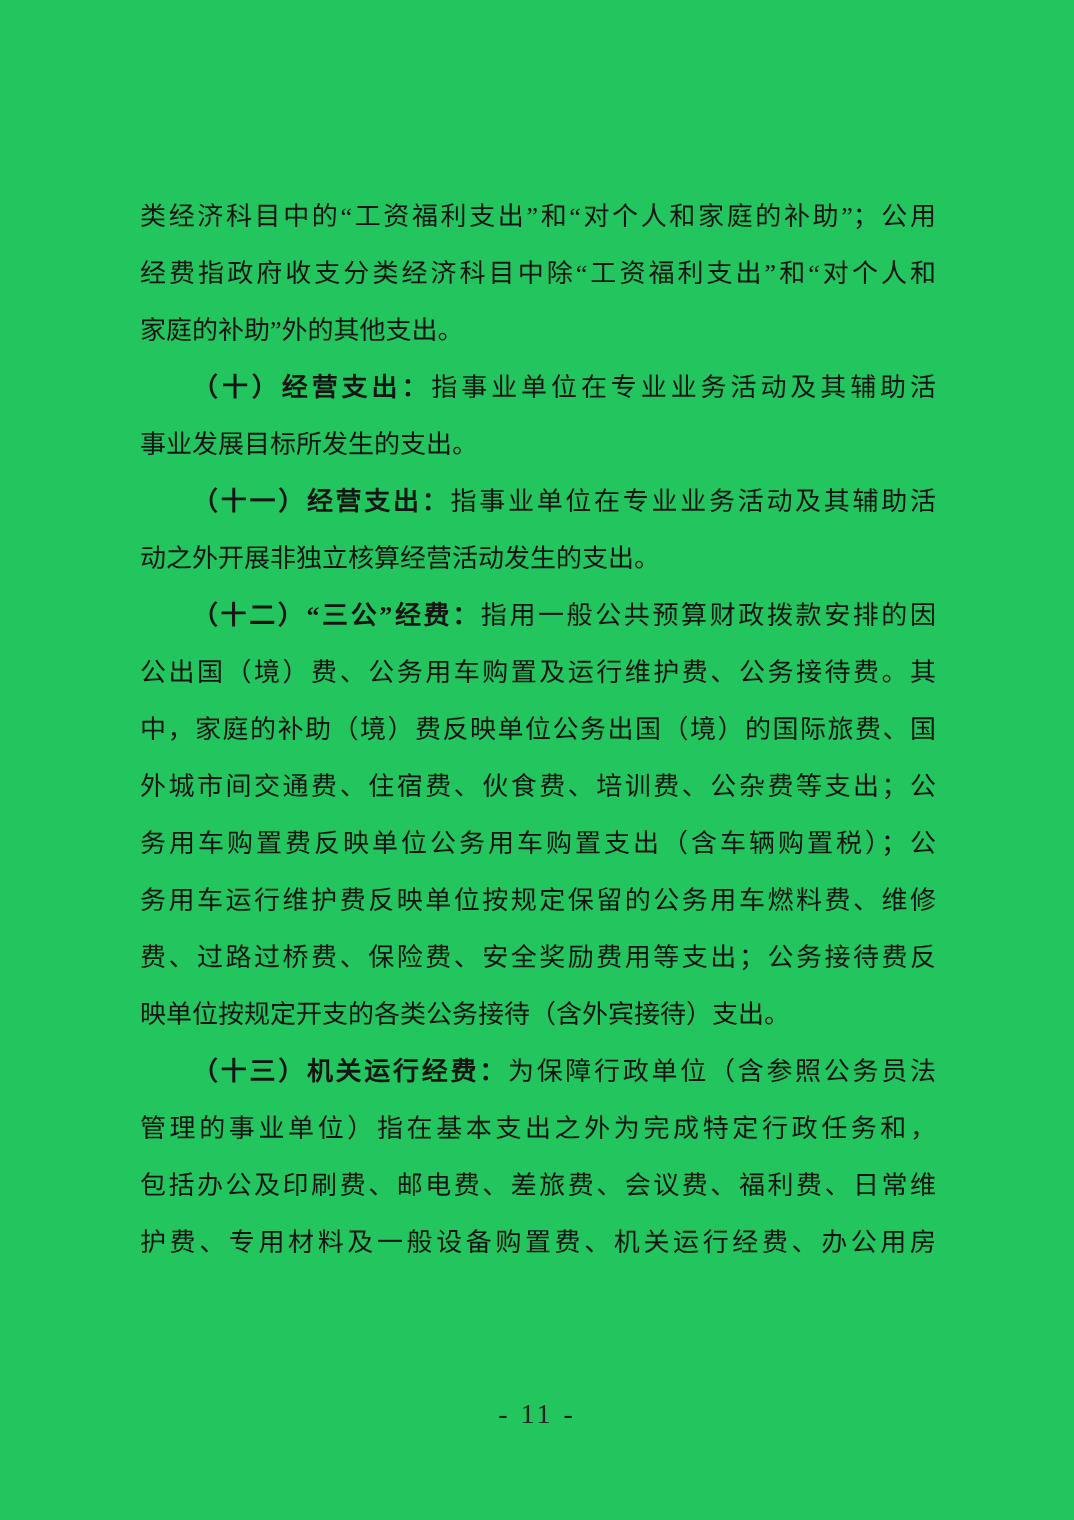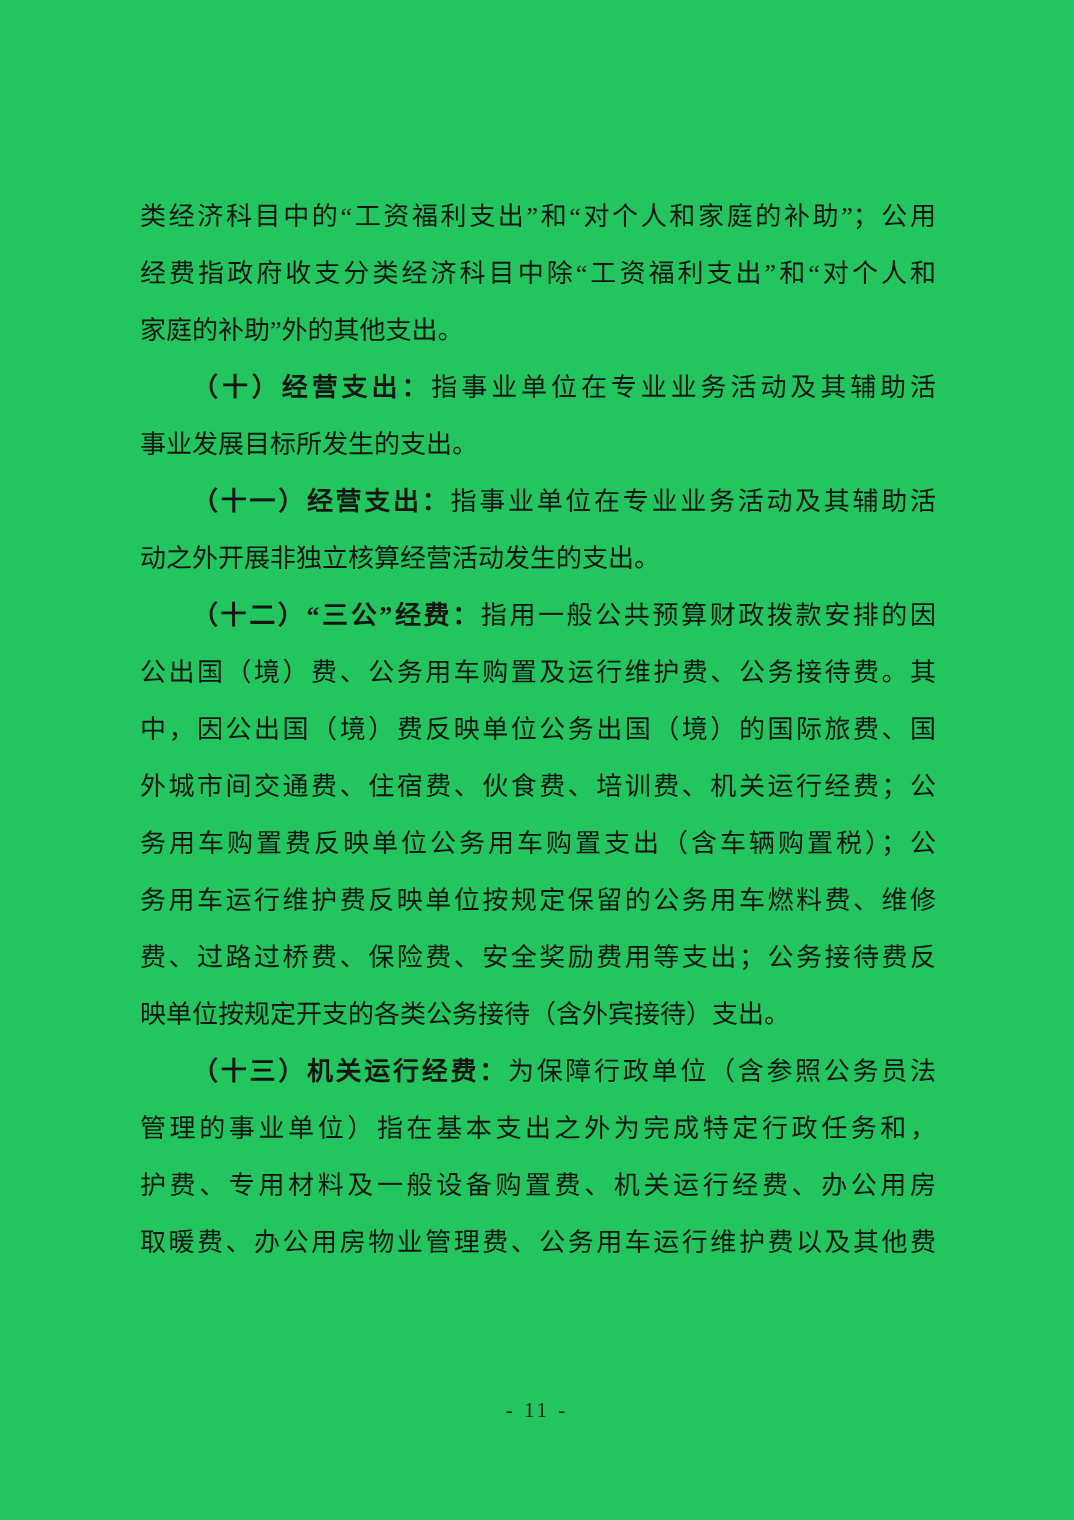--- a/index.html
+++ b/index.html
@@ -37,21 +37,21 @@
     text-indent: 2em;
   }
   .seg { font-weight: normal; }
   .seg.term { font-weight: bold; }
   .footer {
     position: absolute;
     left: 0;
     top: 1398px;
     width: 100%;
     text-align: center;
-    font-size: 21px;
+    font-size: 28px;
     letter-spacing: 3px;
     color: #222222;
   }
 </style>
 </head>
 <body>
 
 <div class="page">
   <main class="content">
       <div class="paragraph">
@@ -63,28 +63,28 @@
         <div class="line fill first-line"><span class="seg term">（十）经营支出：</span><span class="seg">指事业单位在专业业务活动及其辅助活</span></div>
         <div class="line"><span class="seg">事业发展目标所发生的支出。</span></div>
       </div>
       <div class="paragraph">
         <div class="line fill first-line"><span class="seg term">（十一）经营支出：</span><span class="seg">指事业单位在专业业务活动及其辅助活</span></div>
         <div class="line"><span class="seg">动之外开展非独立核算经营活动发生的支出。</span></div>
       </div>
       <div class="paragraph">
         <div class="line fill first-line"><span class="seg term">（十二）“三公”经费：</span><span class="seg">指用一般公共预算财政拨款安排的因</span></div>
         <div class="line fill"><span class="seg">公出国（境）费、公务用车购置及运行维护费、公务接待费。其</span></div>
-        <div class="line fill"><span class="seg">中，因公出国（境）费反映单位公务出国（境）的国际旅费、国</span></div>
-        <div class="line fill"><span class="seg">外城市间交通费、住宿费、伙食费、培训费、机关运行经费；公</span></div>
+        <div class="line fill"><span class="seg">中，家庭的补助（境）费反映单位公务出国（境）的国际旅费、国</span></div>
+        <div class="line fill"><span class="seg">外城市间交通费、住宿费、伙食费、培训费、公杂费等支出；公</span></div>
         <div class="line fill"><span class="seg">务用车购置费反映单位公务用车购置支出（含车辆购置税）；公</span></div>
         <div class="line fill"><span class="seg">务用车运行维护费反映单位按规定保留的公务用车燃料费、维修</span></div>
         <div class="line fill"><span class="seg">费、过路过桥费、保险费、安全奖励费用等支出；公务接待费反</span></div>
         <div class="line"><span class="seg">映单位按规定开支的各类公务接待（含外宾接待）支出。</span></div>
       </div>
       <div class="paragraph">
         <div class="line fill first-line"><span class="seg term">（十三）机关运行经费：</span><span class="seg">为保障行政单位（含参照公务员法</span></div>
         <div class="line fill"><span class="seg">管理的事业单位）指在基本支出之外为完成特定行政任务和，</span></div>
+        <div class="line fill"><span class="seg">包括办公及印刷费、邮电费、差旅费、会议费、福利费、日常维</span></div>
         <div class="line fill"><span class="seg">护费、专用材料及一般设备购置费、机关运行经费、办公用房</span></div>
-        <div class="line fill"><span class="seg">取暖费、办公用房物业管理费、公务用车运行维护费以及其他费</span></div>
       </div>
     </main>
   <div class="footer">- 11 -</div>
 </div>
 
 </body></html>

